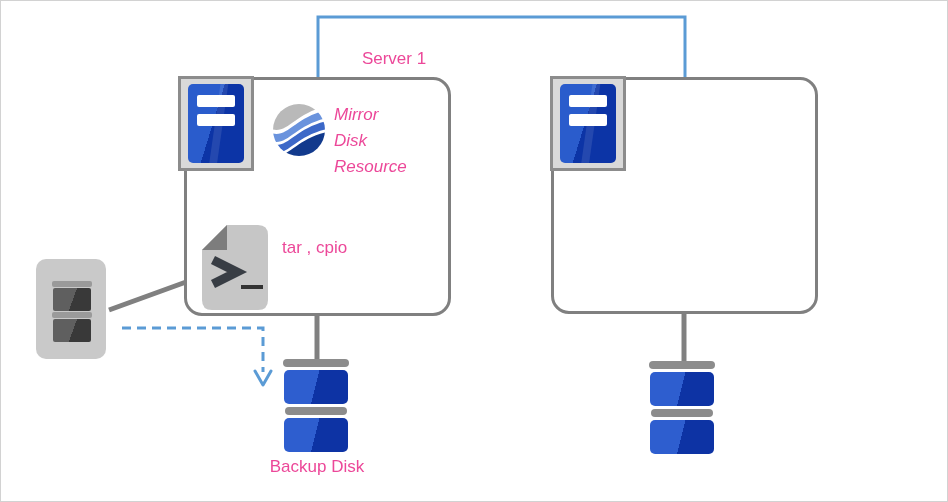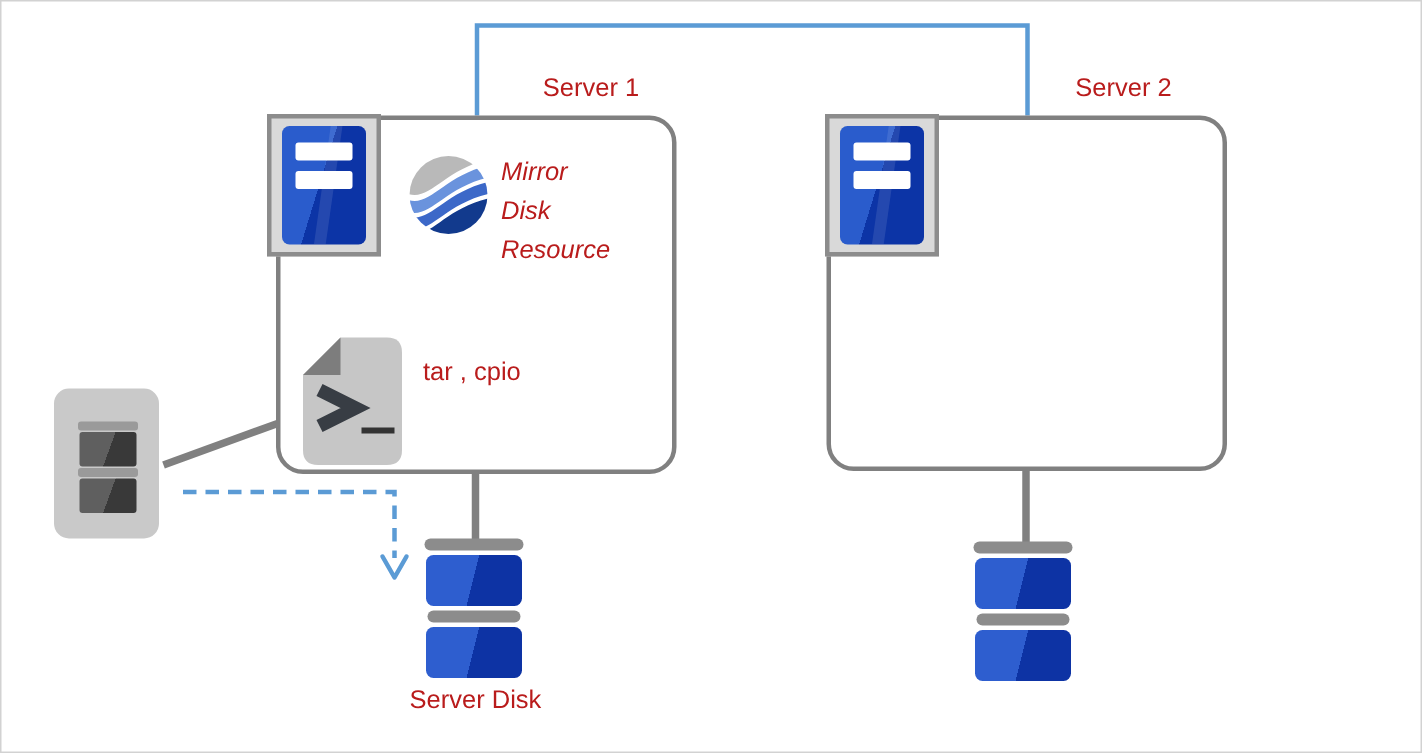--- a/index.html
+++ b/index.html
@@ -1,20 +1,20 @@
 <!DOCTYPE html>
 <html><head>
 <meta charset="utf-8">
 <style>
   html,body{margin:0;padding:0;background:#fff;font-family:"Liberation Sans",sans-serif;}
   #canvas{position:relative;width:948px;height:502px;background:#ffffff;border:1px solid #d2d2d2;box-sizing:border-box;overflow:hidden;}
   .abs{position:absolute;}
   svg.overlay{position:absolute;left:0;top:0;pointer-events:none;}
   .server-box{position:absolute;border:3px solid #808080;border-radius:18px;background:#ffffff;box-sizing:border-box;}
-  .label{position:absolute;color:#b91c1c;font-size:17px;line-height:22px;}
+  .label{position:absolute;color:#ec4899;font-size:17px;line-height:22px;}
   .label.center{text-align:center;}
   .pre{white-space:pre-line;font-style:italic;}
   
   .icon-frame{position:absolute;width:76px;height:95px;background:#d9d9d9;border:3px solid #8c8c8c;box-sizing:border-box;display:flex;align-items:center;justify-content:center;}
   .tower{position:relative;width:56px;height:79px;border-radius:5px;background:linear-gradient(107deg,#2a5ccc 46%,#0c34a6 46%);overflow:hidden;}
   .tower .sheen{position:absolute;left:0;top:0;width:100%;height:100%;background:rgba(255,255,255,.10);clip-path:polygon(38% 100%,58% 0,72% 0,52% 100%);}
   .tower .bar{position:relative;width:38px;height:12px;background:#ffffff;border-radius:2px;margin:0 auto;}
   .tower .bar.b1{margin-top:11px;}
   .tower .bar.b2{margin-top:7px;}
   
@@ -41,21 +41,20 @@
     <line x1="108" y1="309" x2="185" y2="281" stroke="#808080" stroke-width="5"></line>
 
     <path d="M121,327 H262 V371" fill="none" stroke="#5b9bd5" stroke-width="3" stroke-dasharray="9 6"></path>
     <path d="M254,370 L262,384 L270,370" fill="none" stroke="#5b9bd5" stroke-width="3" stroke-linecap="round" stroke-linejoin="round"></path>
   </svg>
 
   <div class="server-box" style="left:183px;top:76px;width:267px;height:239px;"></div>
   <div class="server-box" style="left:550px;top:76px;width:267px;height:237px;"></div>
 
   <div class="label center" style="left:343px;top:47px;width:100px;">Server 1</div>
-  <div class="label center" style="left:698px;top:47px;width:100px;">Server 2</div>
 
   <div class="icon-frame" style="left:177px;top:75px;">
     <div class="tower">
       <div class="sheen"></div>
       <div class="bar b1"></div>
       <div class="bar b2"></div>
     </div>
   </div>
   <div class="icon-frame" style="left:549px;top:75px;">
     <div class="tower">
@@ -92,21 +91,21 @@
   </svg>
 
   <div class="label" style="left:281px;top:236px;">tar , cpio</div>
 
   <div>
     <div class="disk-bar" style="left:282px;top:358px;width:66px;"></div>
     <div class="disk-box" style="left:283px;top:369px;"></div>
     <div class="disk-bar" style="left:284px;top:406px;width:62px;"></div>
     <div class="disk-box" style="left:283px;top:417px;"></div>
   </div>
-  <div class="label center" style="left:260px;top:455px;width:112px;">Server Disk</div>
+  <div class="label center" style="left:260px;top:455px;width:112px;">Backup Disk</div>
 
   <div>
     <div class="disk-bar" style="left:648px;top:360px;width:66px;"></div>
     <div class="disk-box" style="left:649px;top:371px;"></div>
     <div class="disk-bar" style="left:650px;top:408px;width:62px;"></div>
     <div class="disk-box" style="left:649px;top:419px;"></div>
   </div>
 
   <div class="backup" style="left:35px;top:258px;">
     <div class="strip" style="top:22px;"></div>

